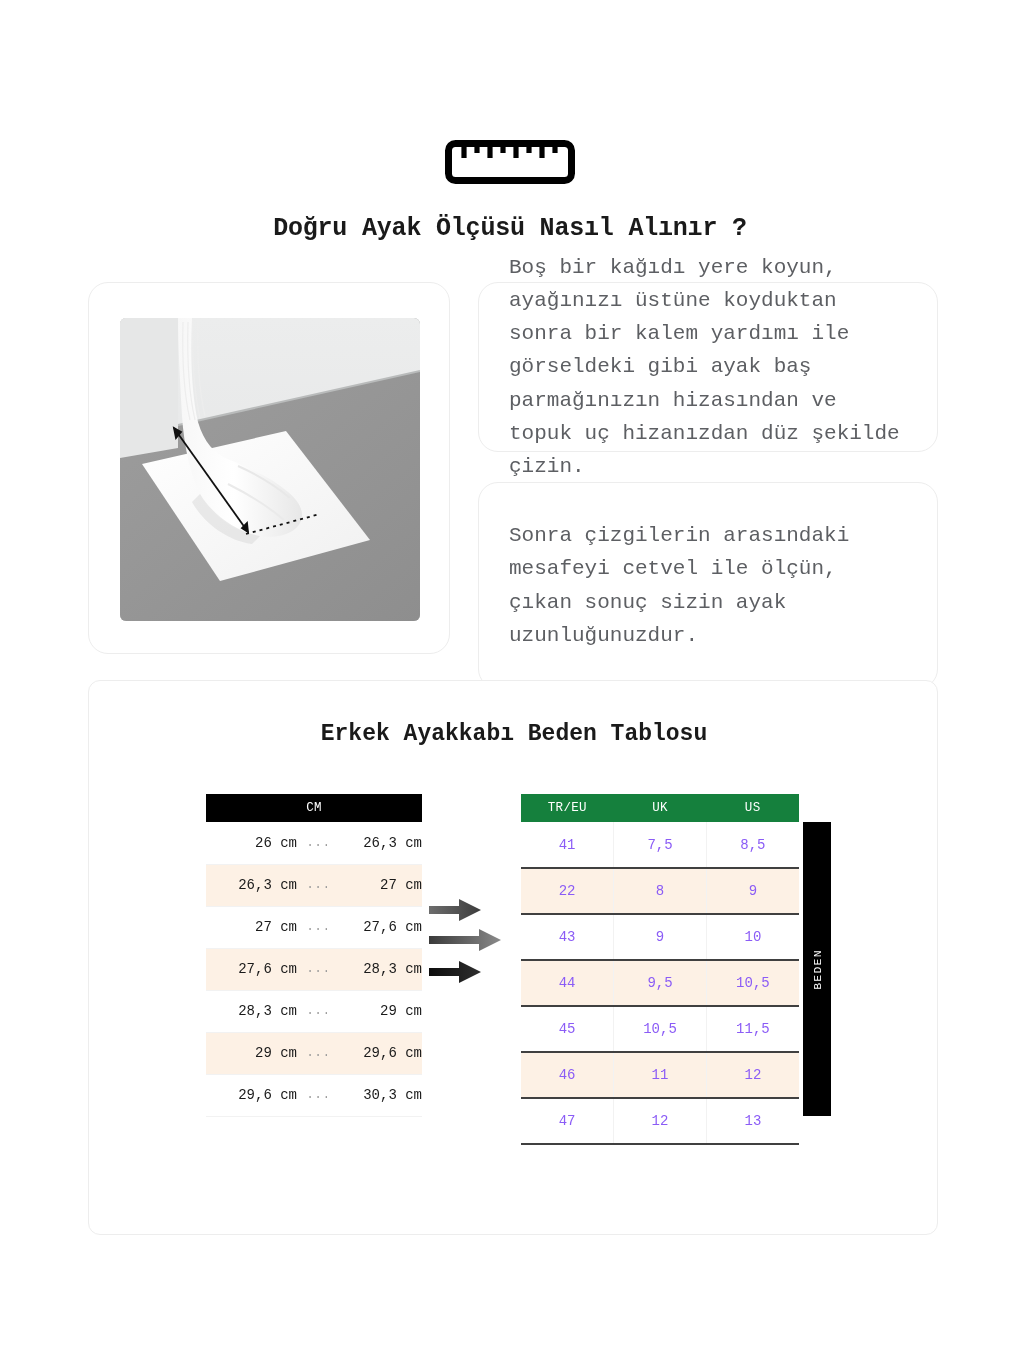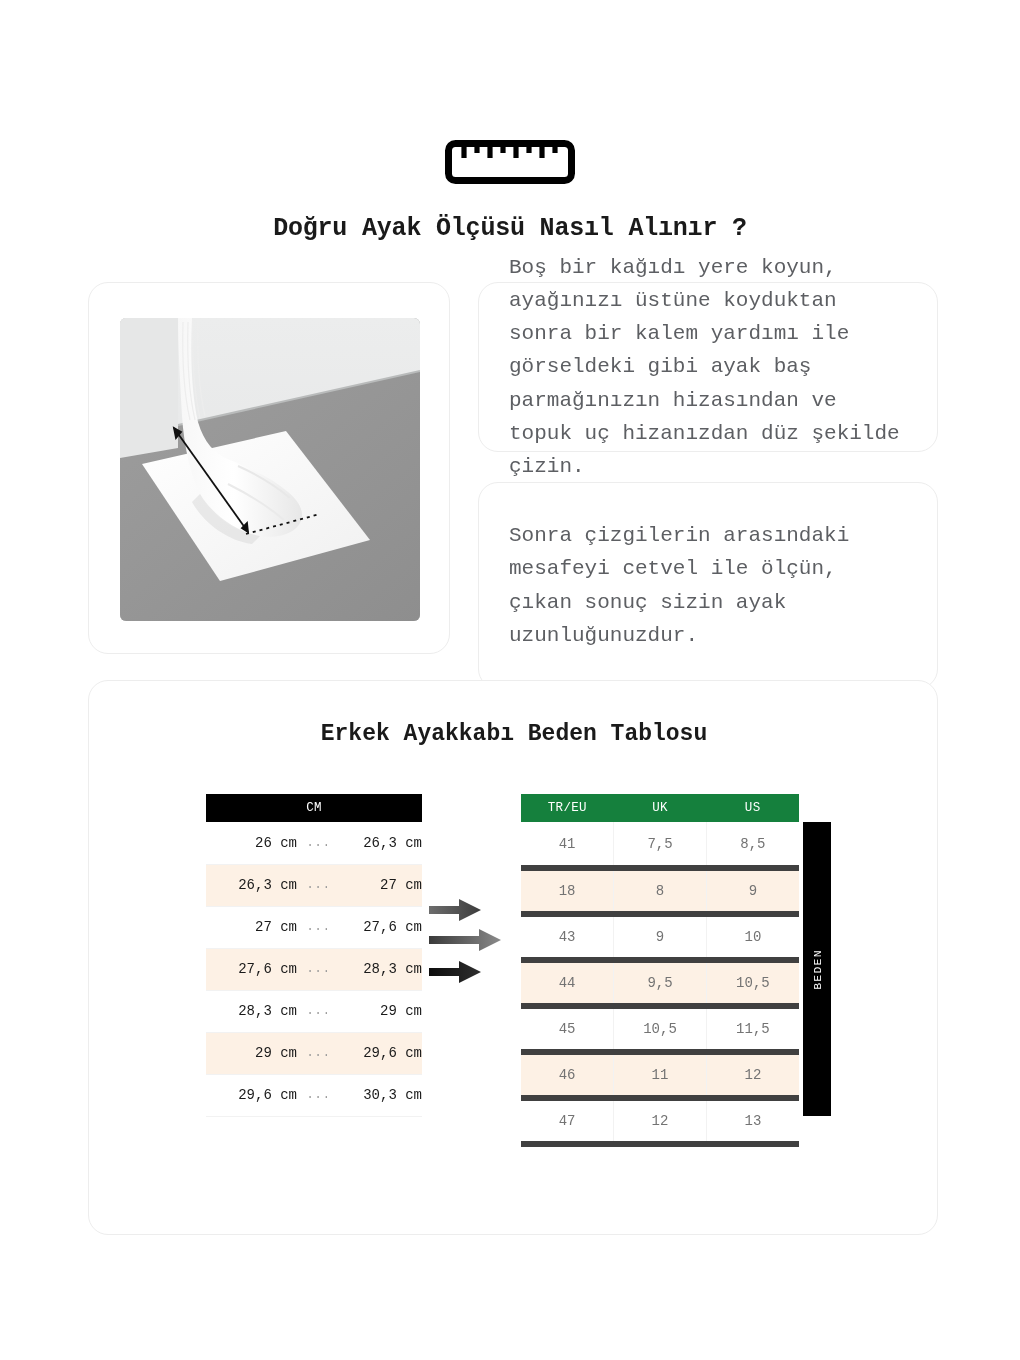--- a/index.html
+++ b/index.html
@@ -41,21 +41,21 @@
   .text-card p {
     font-size: 21px; line-height: 1.58; color: #5d5f63;
     padding: 0 30px;
   }
   .text-card-1 { left: 478px; top: 282px; width: 460px; height: 170px; }
   .text-card-2 { left: 478px; top: 466px; width: 460px; height: 207px; margin-top: 16px; }
 
   
   .chart-card {
     position: absolute; left: 88px; top: 680px; width: 850px; height: 555px;
-    background: #fff; border: 1px solid #ededed; border-radius: 20px;
+    background: #fff; border: 1px solid #ededed; border-radius: 12px;
   }
   .chart-title {
     position: absolute; left: 0; top: 40px; width: 850px; text-align: center;
     font-size: 23px; font-weight: bold; color: #1a1a1a;
   }
 
   
   .tables { position: absolute; left: 0; top: 113px; width: 850px; height: 330px; }
 
   table { border-collapse: collapse; }
@@ -78,22 +78,22 @@
   .cm-table td.hi { width: 91px; }
 
   
   .sz-wrap { position: absolute; left: 432px; top: 0; width: 310px; }
   .sz-table { width: 278px; }
   .sz-table th {
     background: #15803d; color: #fff; font-size: 12.5px; font-weight: normal;
     height: 28px; letter-spacing: 0.3px; width: 92.66px;
   }
   .sz-table td {
-    height: 46px; text-align: center; font-size: 14px; color: #737373;
-    background: #fff; border-bottom: 6px solid #404040; border-right: 1px solid #f2f2f2;
+    height: 46px; text-align: center; font-size: 14px; color: #8b5cf6;
+    background: #fff; border-bottom: 2px solid #404040; border-right: 1px solid #f2f2f2;
   }
   .sz-table td:last-child { border-right: none; }
   .sz-table tr.alt td { background: #fdf1e5; }
 
   .beden-bar {
     position: absolute; left: 282px; top: 28px; width: 28px; height: 294px;
     background: #000;
     display: flex; align-items: center; justify-content: center;
   }
   .beden-bar span {
@@ -300,21 +300,21 @@
               <th>US</th>
             </tr>
           </thead>
           <tbody>
             <tr>
               <td>41</td>
               <td>7,5</td>
               <td>8,5</td>
             </tr>
             <tr class="alt">
-              <td>18</td>
+              <td>22</td>
               <td>8</td>
               <td>9</td>
             </tr>
             <tr>
               <td>43</td>
               <td>9</td>
               <td>10</td>
             </tr>
             <tr class="alt">
               <td>44</td>

